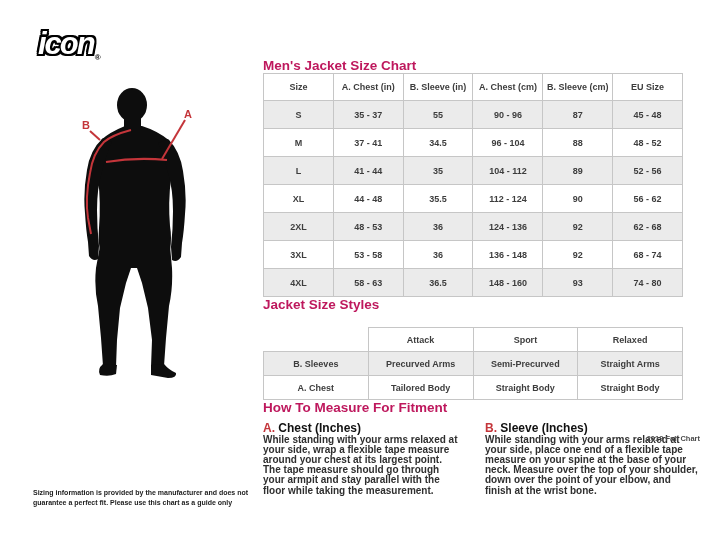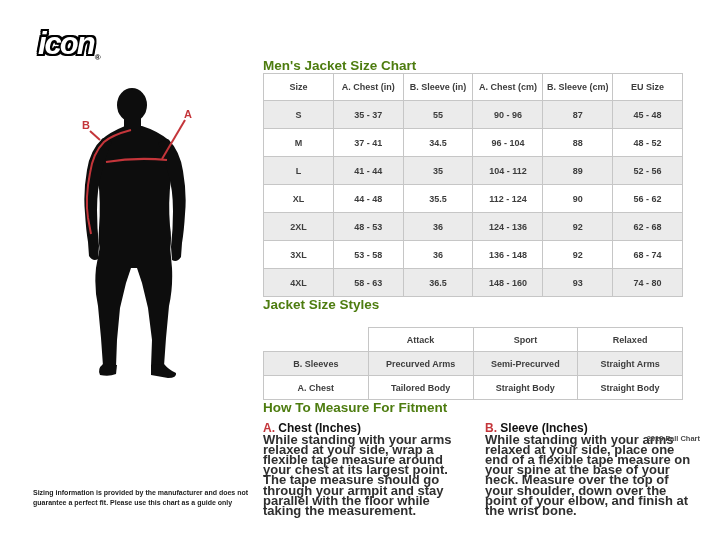--- a/index.html
+++ b/index.html
@@ -11,21 +11,21 @@
   .logo-text{font-style:italic;font-weight:900;font-size:31px;letter-spacing:-2px;color:#fff;
     text-shadow:-2px -2px 0 #000,2px -2px 0 #000,-2px 2px 0 #000,2px 2px 0 #000,
                 -2px 0 0 #000,2px 0 0 #000,0 -2px 0 #000,0 2px 0 #000;}
   .logo-reg{font-size:8px;font-weight:bold;color:#000;vertical-align:bottom;margin-left:1px;}
 
   
   .figure{position:absolute;left:30px;top:78px;}
 
   
   .right{position:absolute;left:263px;top:58px;width:437px;}
-  h1.section{font-size:13.5px;font-weight:bold;color:#4d7c0f;margin:0 0 0 0;line-height:15px;}
+  h1.section{font-size:13.5px;font-weight:bold;color:#be185d;margin:0 0 0 0;line-height:15px;}
 
   table{border-collapse:collapse;width:420px;table-layout:fixed;}
   th,td{border:1px solid #c6c6c6;text-align:center;vertical-align:middle;
         font-size:9px;font-weight:bold;color:#3d3d3d;padding:0;}
   .size-table{}
   .size-table th{height:26px;background:#fff;}
   .size-table td{height:27px;}
   tbody tr:nth-child(odd){background:#ebebeb;}
   tbody tr:nth-child(even){background:#fff;}
 
@@ -35,21 +35,21 @@
   .styles-table td{height:23px;}
   .styles-table thead th:first-child{border:none;background:transparent;}
 
   .measure-heading{margin-top:17px;}
   .measure-cols{display:flex;margin-top:8px;}
   .measure-block{line-height:10.5px;}
   .measure-block.a{width:196px;margin-right:26px;}
   .measure-block.b{width:215px;}
   .measure-title{font-size:12px;font-weight:bold;color:#111;margin-bottom:1px;}
   .measure-prefix{color:#c4353a;}
-  .measure-body{font-size:13px;color:#2f2f2f;line-height:10.2px;font-weight:bold;}
+  .measure-body{font-size:10px;color:#2f2f2f;line-height:10.2px;font-weight:bold;}
 
   .chart-version{position:absolute;left:263px;top:434px;width:437px;text-align:right;
                  font-size:7.5px;color:#4a4a4a;font-weight:bold;}
 
   .disclaimer{position:absolute;left:33px;top:488px;width:222px;
               font-size:7px;line-height:9.5px;color:#1c1c1c;font-weight:bold;}
 </style>
 </head>
 <body>
 

